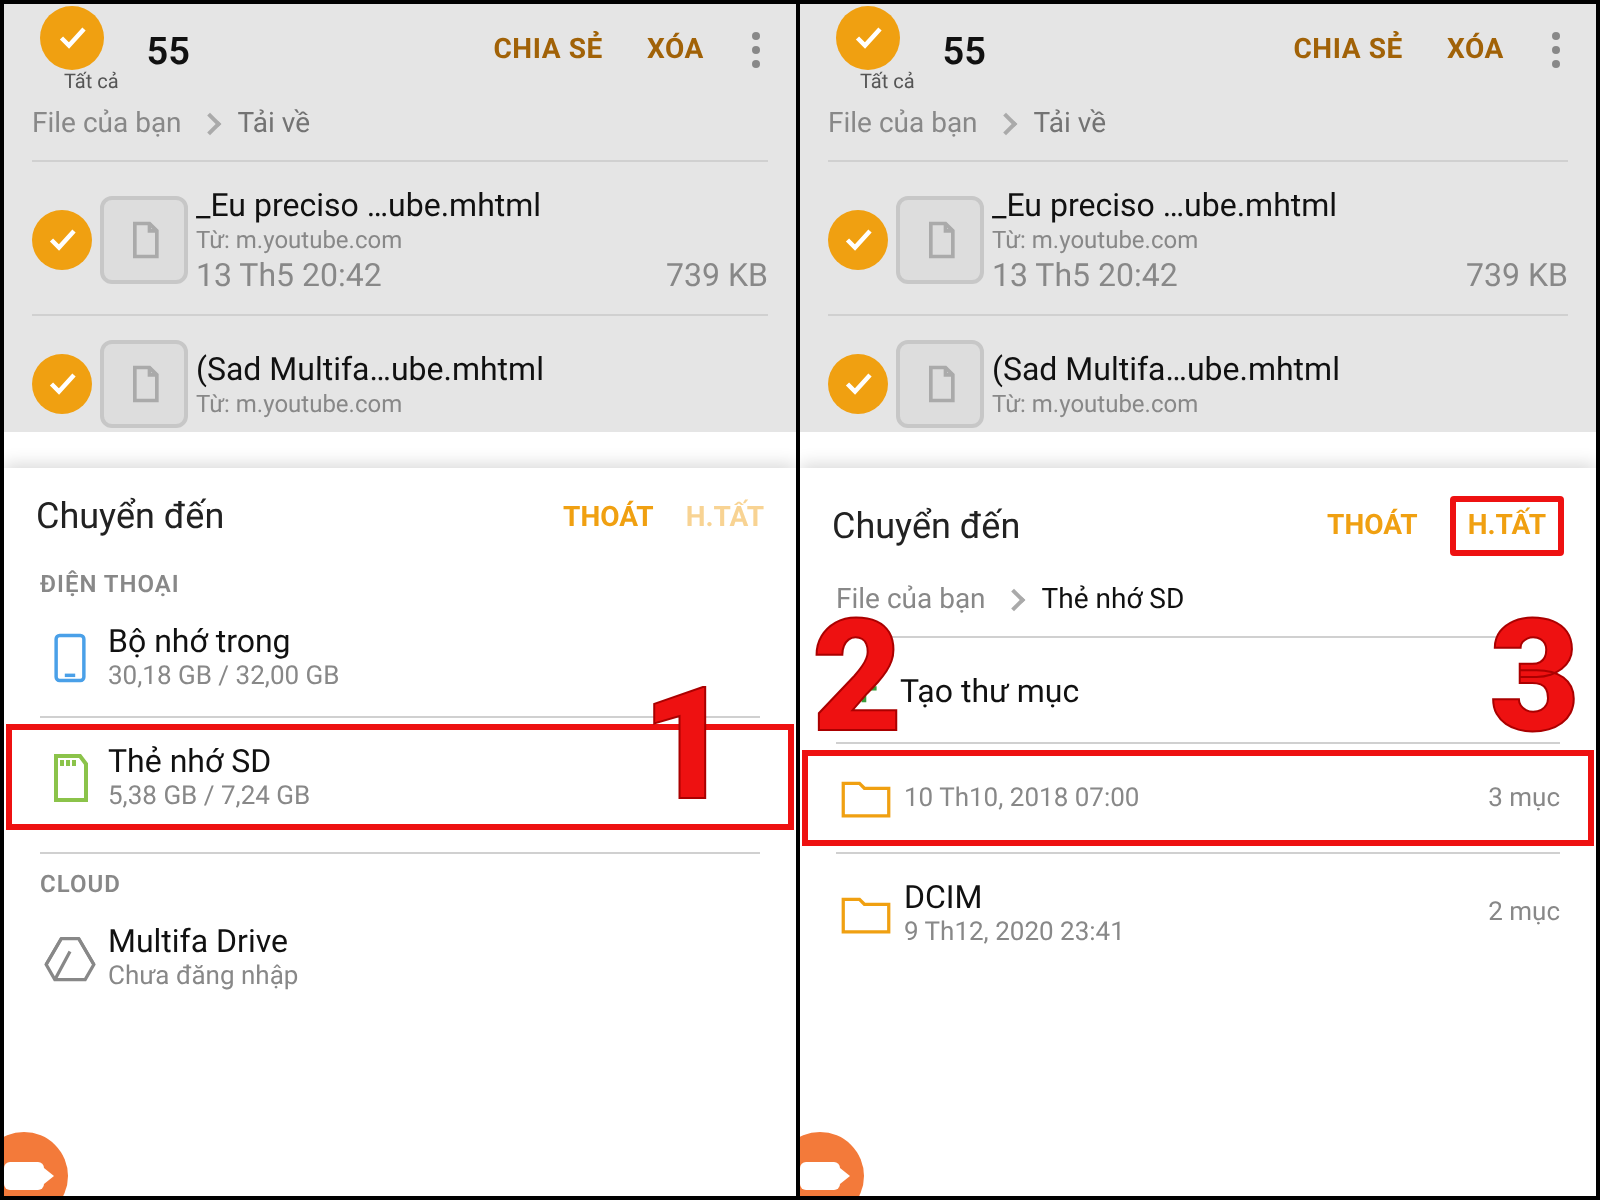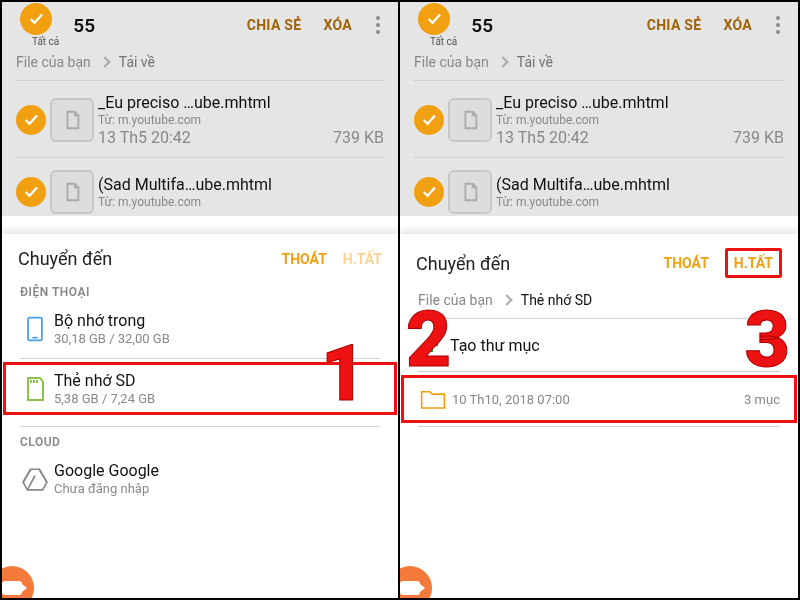--- a/index.html
+++ b/index.html
@@ -188,21 +188,21 @@
       <div class="sec-label">CLOUD</div>
 
       <div class="drow">
         <div class="dic">
             <svg viewBox="0 0 24 22">
               <path d="M8 2l8 0 7 12-4 7H5l-4-7z" fill="none" stroke="#888" stroke-width="1.5"></path>
               <path d="M8 2L1 14M16 2l7 12M5 21L12 8" stroke="#888" stroke-width="1.5"></path>
             </svg>
           </div>
         <div class="dmeta">
-            <div class="dname">Google Google</div>
+            <div class="dname">Multifa Drive</div>
             <div class="dsub">Chưa đăng nhập</div>
           </div>
       </div>
     </div>
 
     <div class="big n1">1</div>
     <div class="rec">
         <div class="rec-in"></div>
       </div>
   </div>
@@ -306,20 +306,32 @@
               <path d="M2 4h10l3 3h15v17H2z" fill="none" stroke="#f0a011" stroke-width="2"></path>
             </svg>
           </div>
         <div class="dmeta">
             <div class="dsub">10 Th10, 2018 07:00</div>
           </div>
         <span class="dcnt">3 mục</span>
       </div>
       <div class="rule"></div>
 
+      <div class="drow">
+        <div class="dic">
+            <svg class="fold-svg" viewBox="0 0 32 26">
+              <path d="M2 4h10l3 3h15v17H2z" fill="none" stroke="#f0a011" stroke-width="2"></path>
+            </svg>
+          </div>
+        <div class="dmeta">
+            <div class="dname">DCIM</div>
+            <div class="dsub">9 Th12, 2020 23:41</div>
+          </div>
+        <span class="dcnt">2 mục</span>
+      </div>
     </div>
 
     <div class="big n2">2</div>
     <div class="big n3">3</div>
     <div class="rec">
         <div class="rec-in"></div>
       </div>
   </div>
 </div>
 

